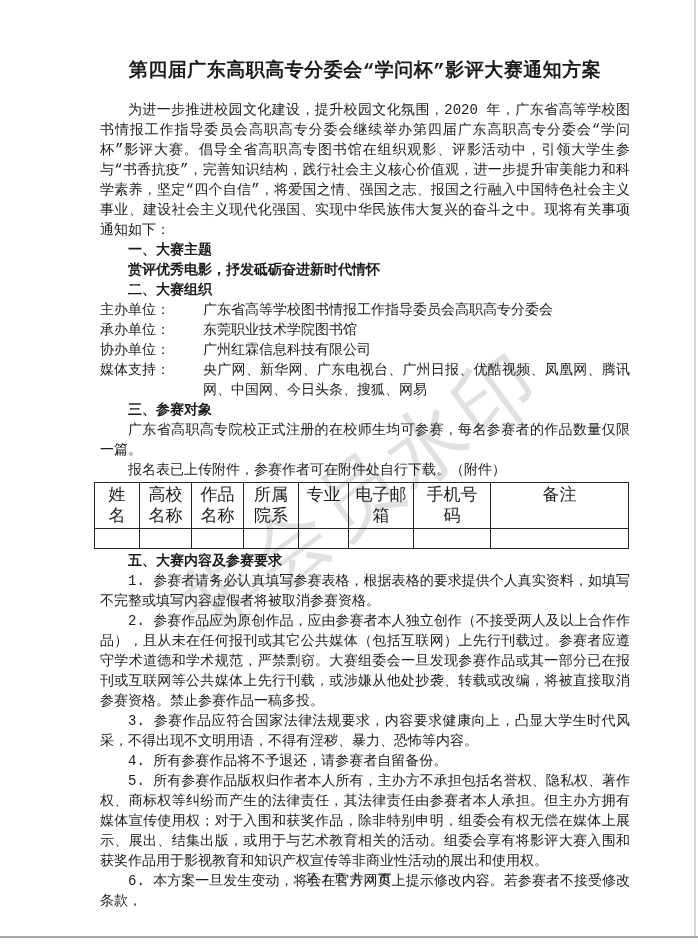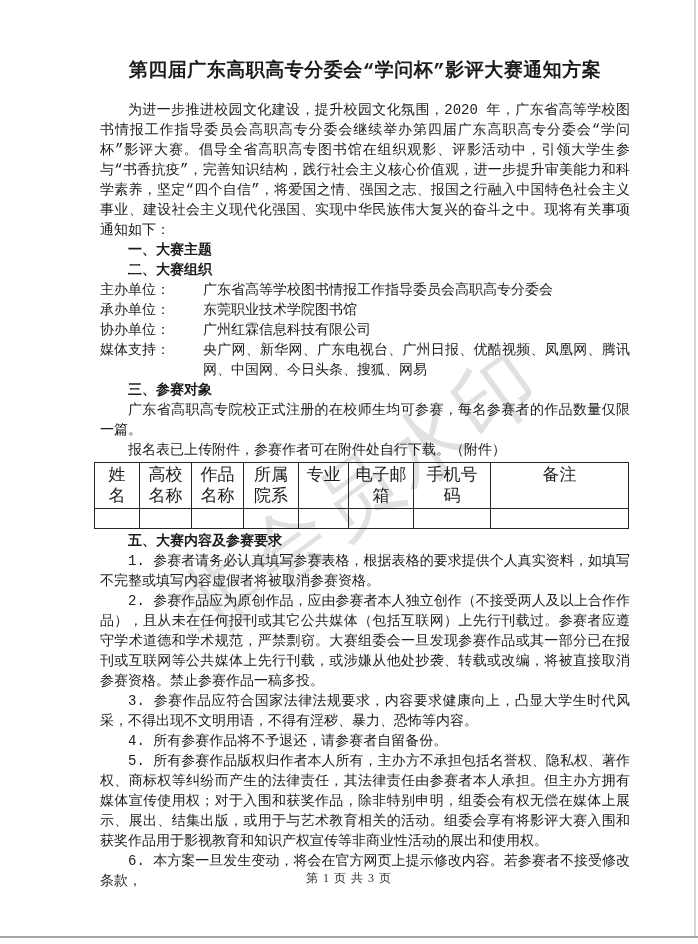--- a/index.html
+++ b/index.html
@@ -62,20 +62,21 @@
 
 <div class="sheet">
   <div class="watermark">非会员水印</div>
 
   <div class="content">
     <h1 class="title">第四届广东高职高专分委会“学问杯”影评大赛通知方案</h1>
 
     <p class="indent">为进一步推进校园文化建设，提升校园文化氛围，2020 年，广东省高等学校图书情报工作指导委员会高职高专分委会继续举办第四届广东高职高专分委会“学问杯”影评大赛。倡导全省高职高专图书馆在组织观影、评影活动中，引领大学生参与“书香抗疫”，完善知识结构，践行社会主义核心价值观，进一步提升审美能力和科学素养，坚定“四个自信”，将爱国之情、强国之志、报国之行融入中国特色社会主义事业、建设社会主义现代化强国、实现中华民族伟大复兴的奋斗之中。现将有关事项通知如下：</p>
 
     <p class="indent heading">一、大赛主题</p>
+    <p class="indent heading">赏评优秀电影，抒发砥砺奋进新时代情怀</p>
 
     <p class="indent heading">二、大赛组织</p>
     <div class="org-row">
       <span class="org-label">主办单位：</span>
       <span class="org-value">广东省高等学校图书情报工作指导委员会高职高专分委会</span>
     </div>
     <div class="org-row">
       <span class="org-label">承办单位：</span>
       <span class="org-value">东莞职业技术学院图书馆</span>
     </div>

